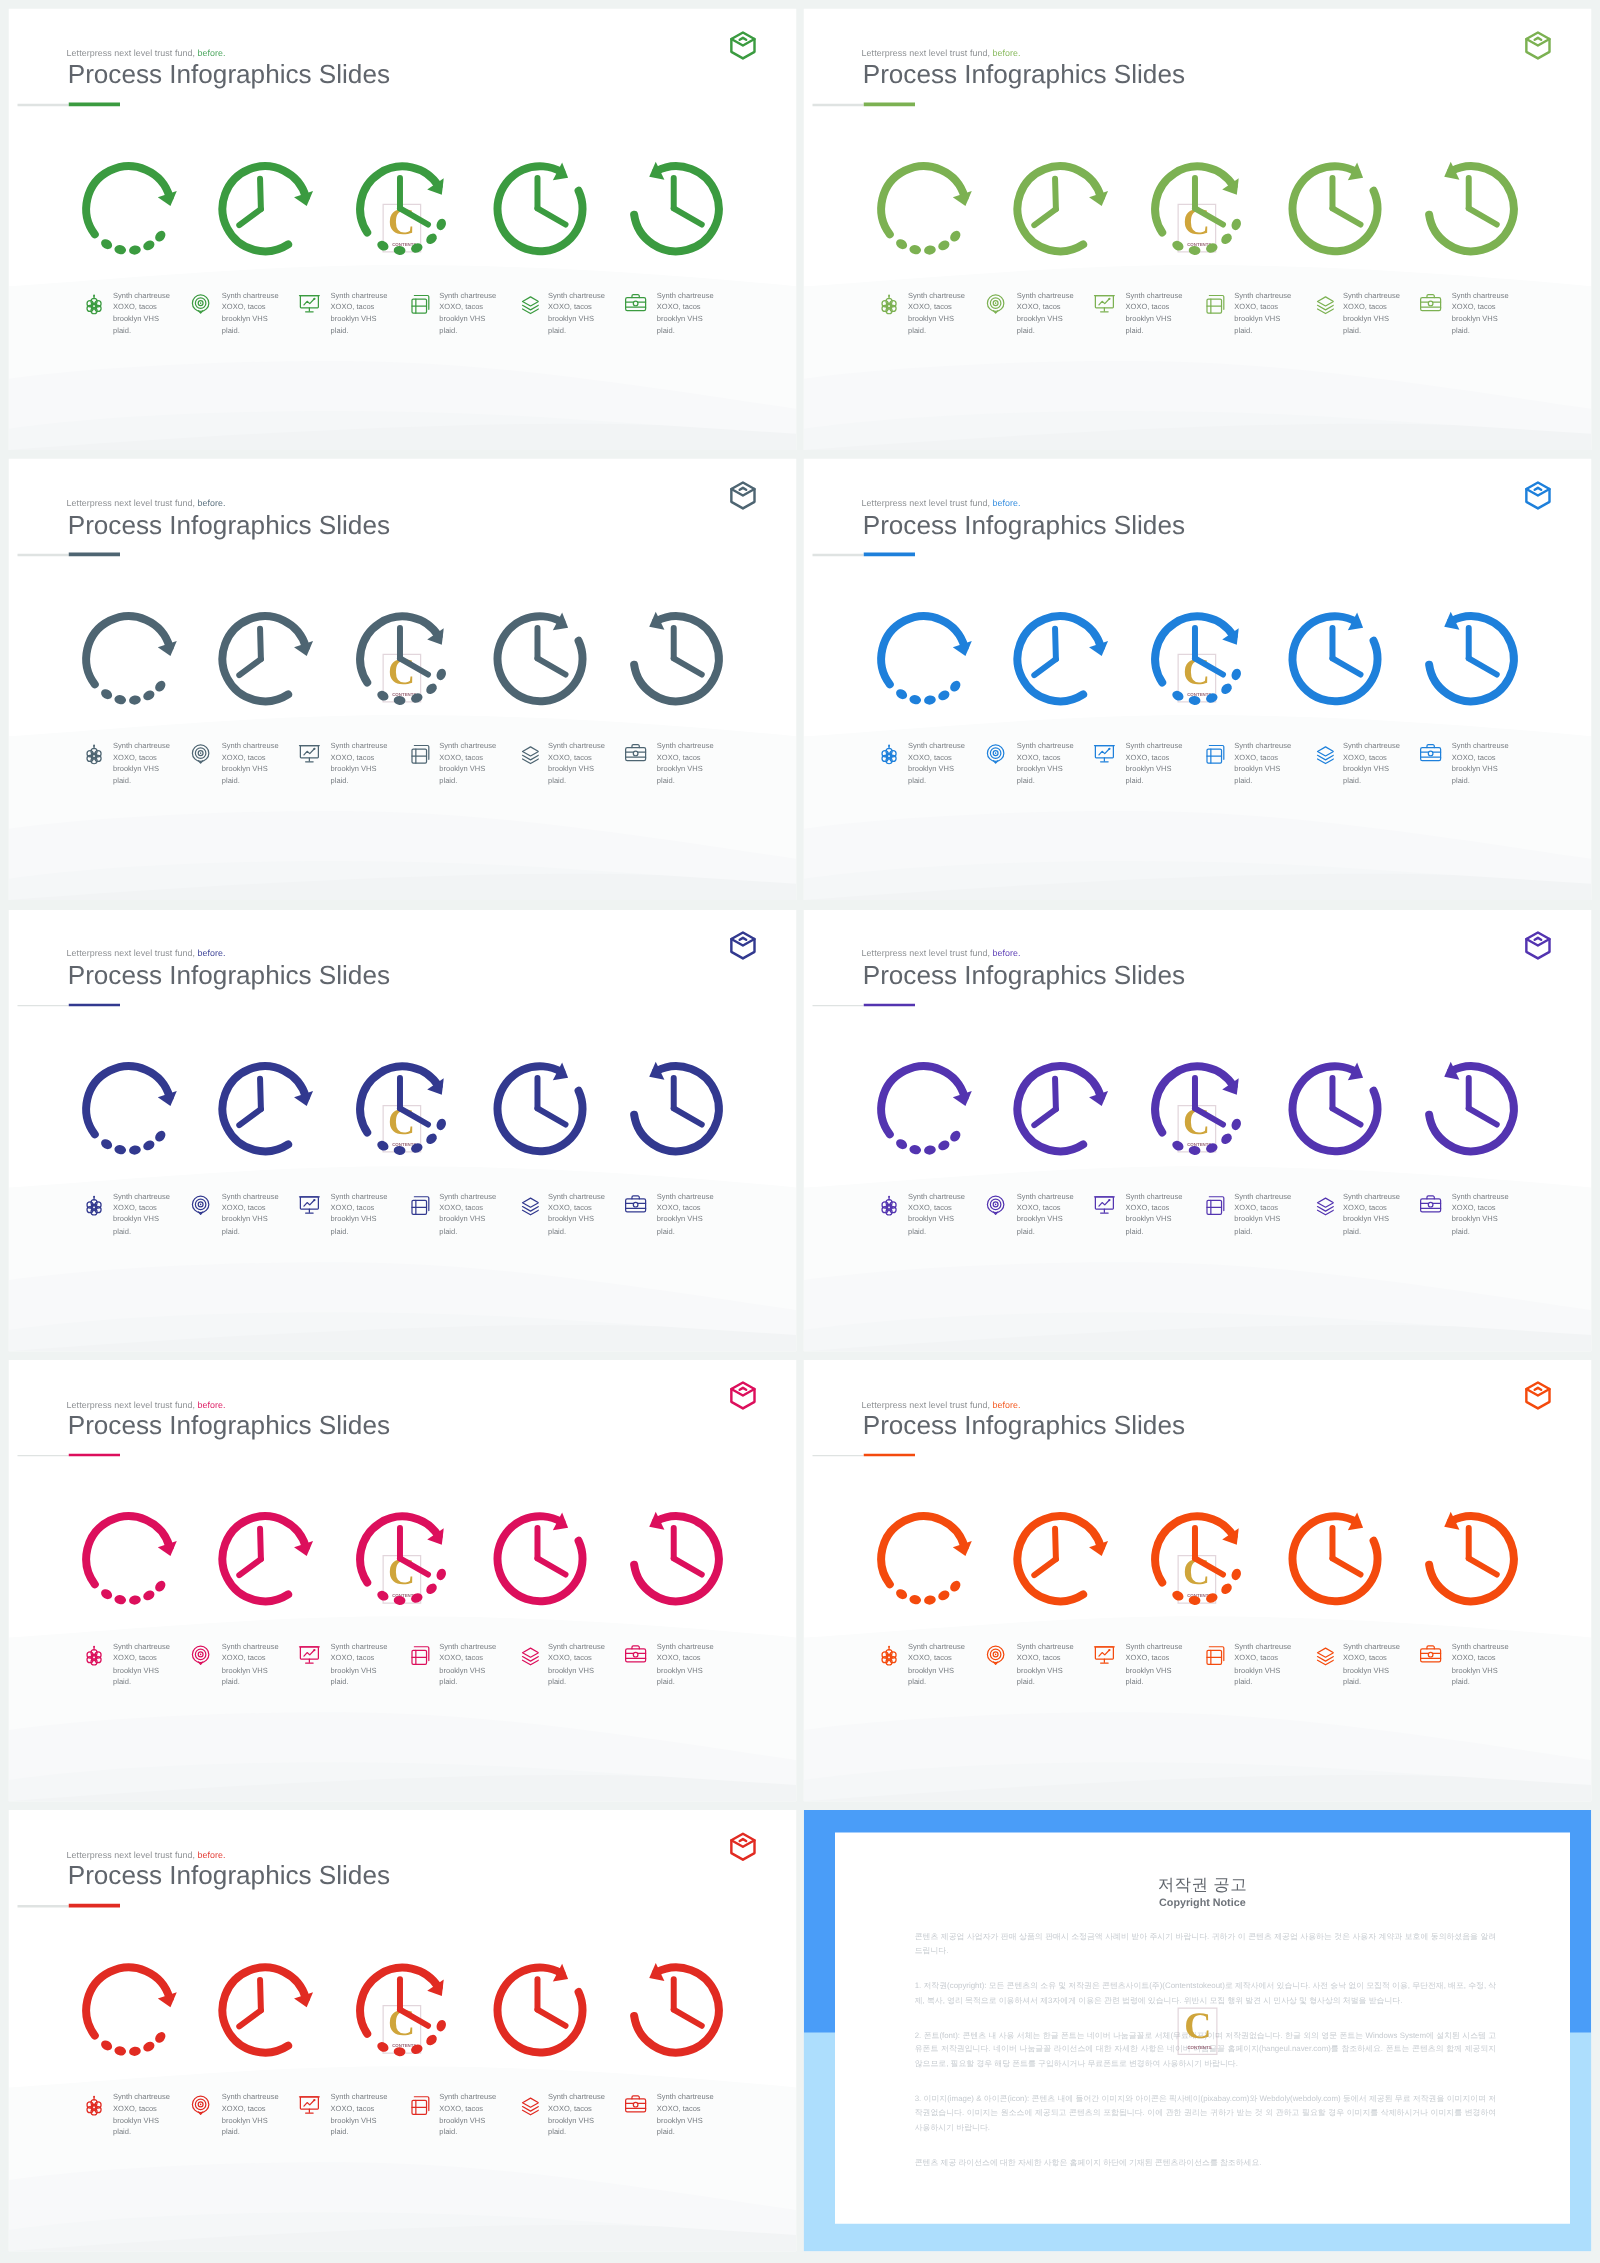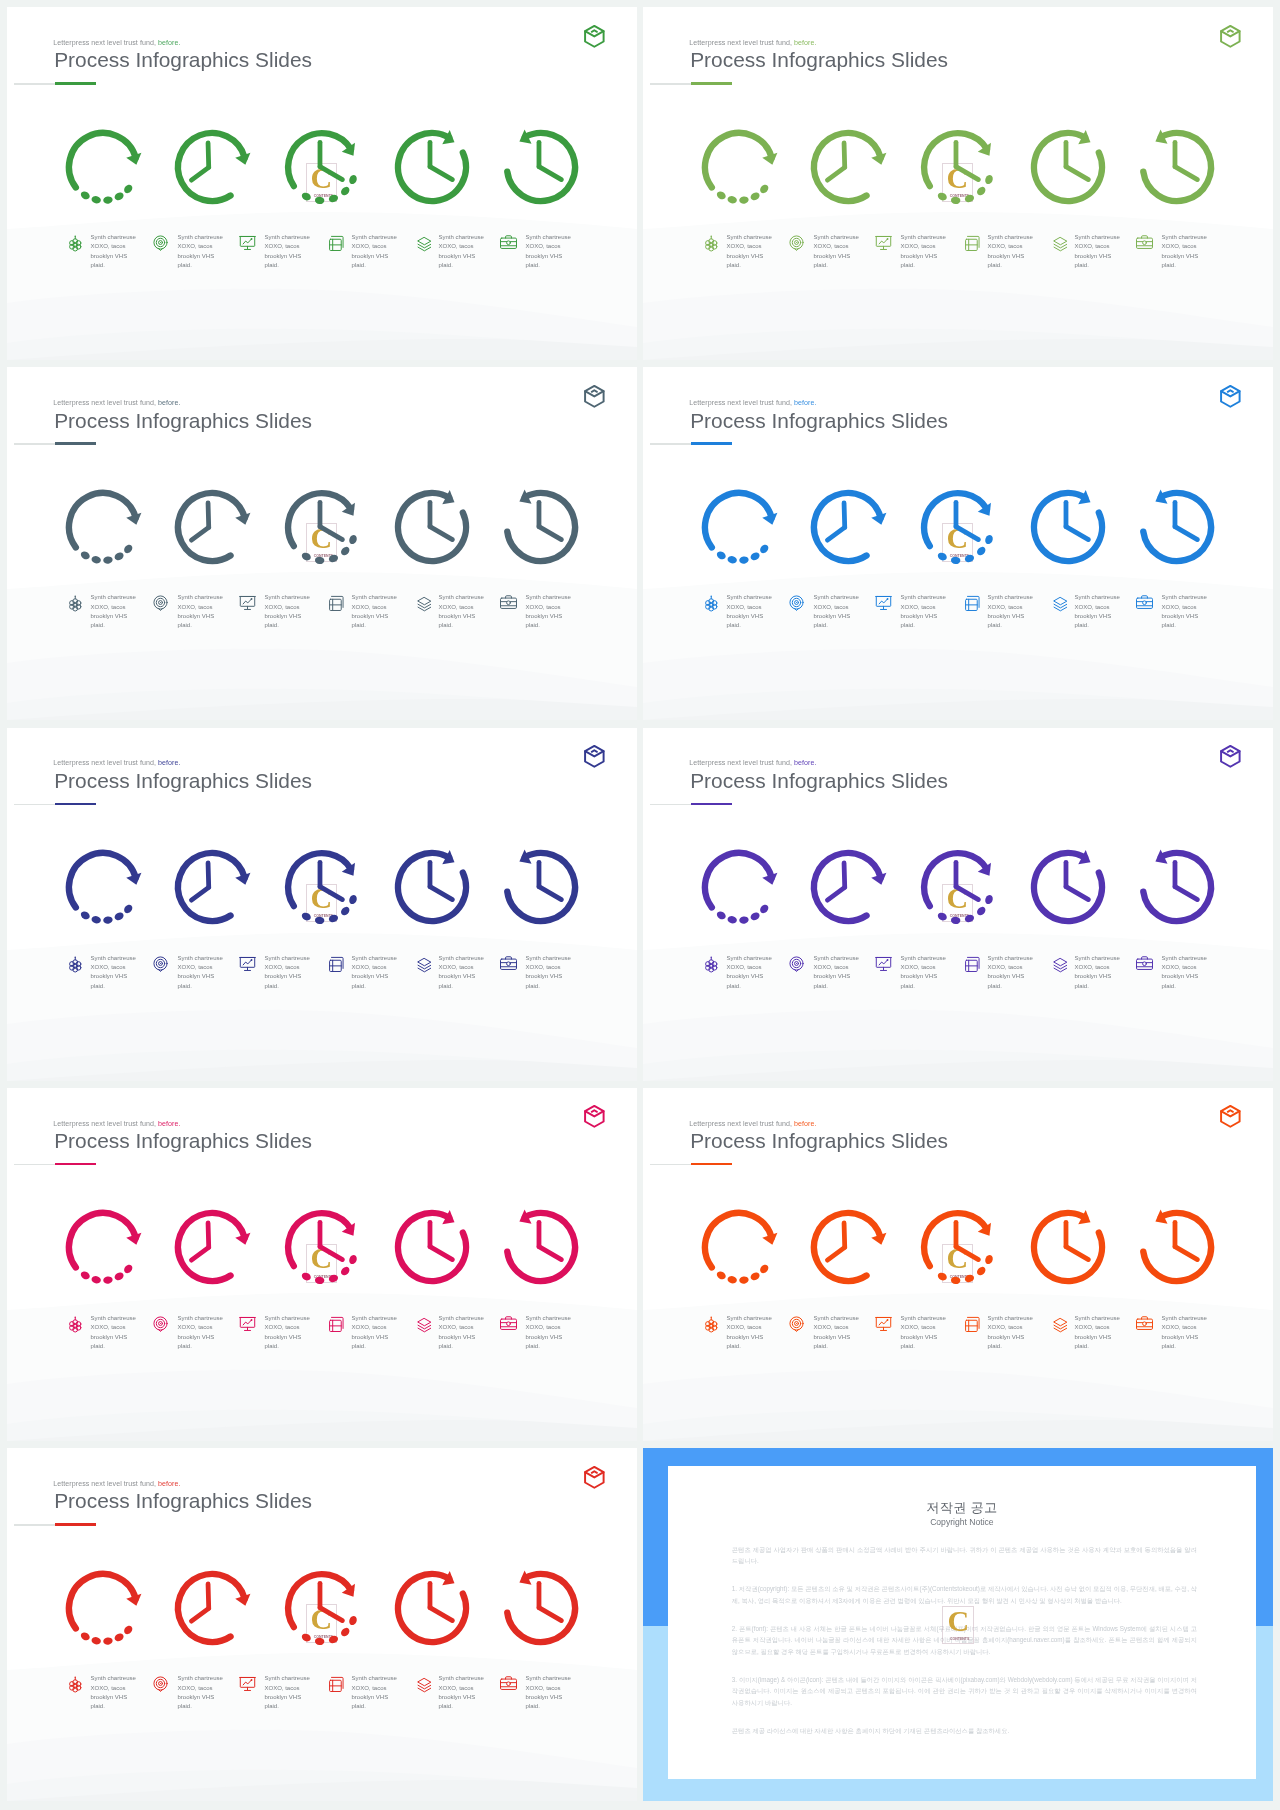--- a/index.html
+++ b/index.html
@@ -24,21 +24,21 @@
 .ctext{position:absolute;left:25.7px;top:0;font-size:6.0px;line-height:9.38px;color:#787d82;letter-spacing:0;white-space:nowrap;}
 .wm{position:absolute;width:38px;height:39px;}
 .wmbox{position:absolute;left:0;top:0;right:0;bottom:0;border:.7px solid rgba(160,120,140,.30);}
 .wmC{position:absolute;left:0;right:0;top:-0.5px;text-align:center;font-family:"Liberation Serif",serif;font-size:30px;font-weight:700;color:#cfa53b;line-height:1;}
 .wmT{position:absolute;left:0;right:0;top:30.6px;text-align:center;font-size:7px;font-weight:700;color:#9b6b7b;letter-spacing:.05px;transform:scale(.5);transform-origin:50% 0;line-height:7px;}
 
 .cp{position:absolute;left:0;top:0;width:630px;height:353px;overflow:hidden;}
 .cp-lower{position:absolute;left:0;top:178.2px;width:630px;height:174.8px;}
 .cp-card{position:absolute;left:24.9px;top:17.9px;width:588px;height:313px;background:#fff;}
 .cp-title{position:absolute;left:0;right:0;top:34.5px;text-align:center;font-size:13.2px;color:#61666d;letter-spacing:.3px;line-height:1;}
-.cp-sub{position:absolute;left:0;right:0;top:51.5px;text-align:center;font-size:8.6px;color:#6e737a;letter-spacing:0;line-height:1;}
+.cp-sub{position:absolute;left:0;right:0;top:51.5px;text-align:center;font-size:8.6px;color:#6e737a;letter-spacing:0;line-height:1;font-weight:bold;}
 .cp-body{position:absolute;left:63.9px;top:77.5px;width:465.2px;}
 .cp-p{font-size:6.3px;line-height:11.7px;color:#c6cbd0;text-align:justify;margin-bottom:16.1px;}
 .cp-wm{position:absolute;left:274.6px;top:140px;width:31.7px;height:38px;}
 </style>
 </head>
 <body>
 
 <div id="deck">
   <div class="slide">
     <div class="bgwave-holder">

